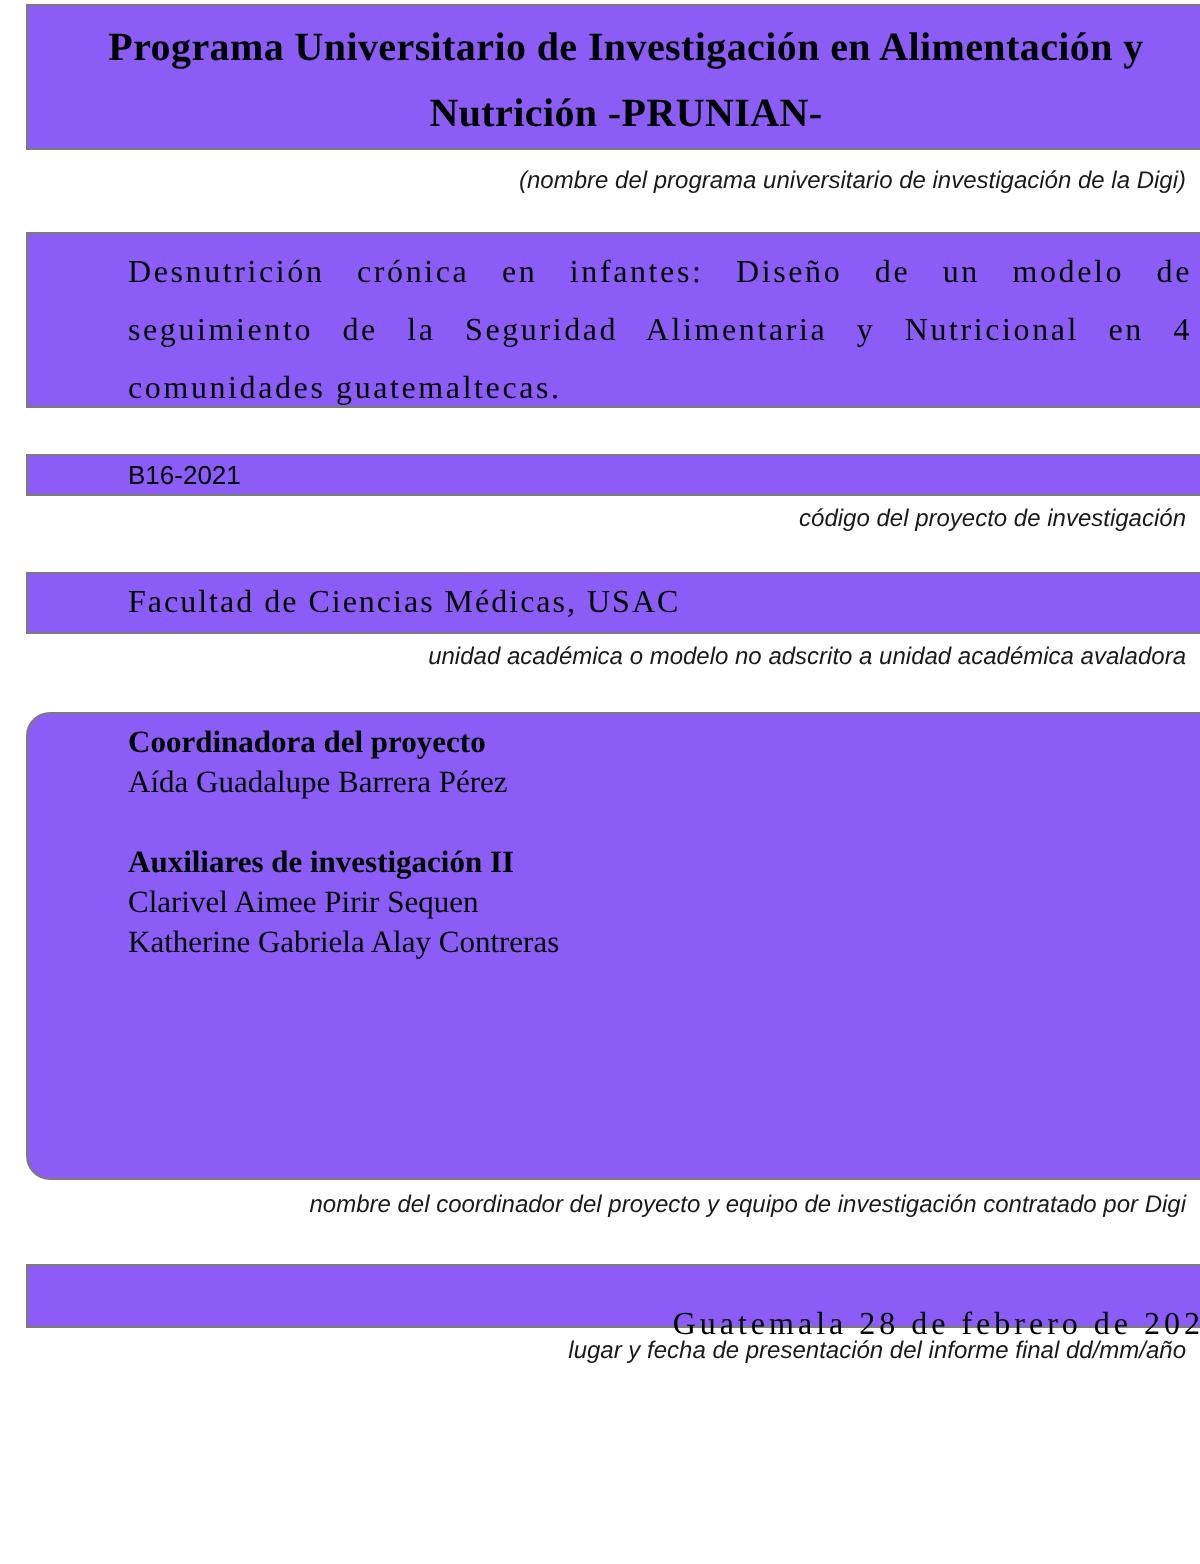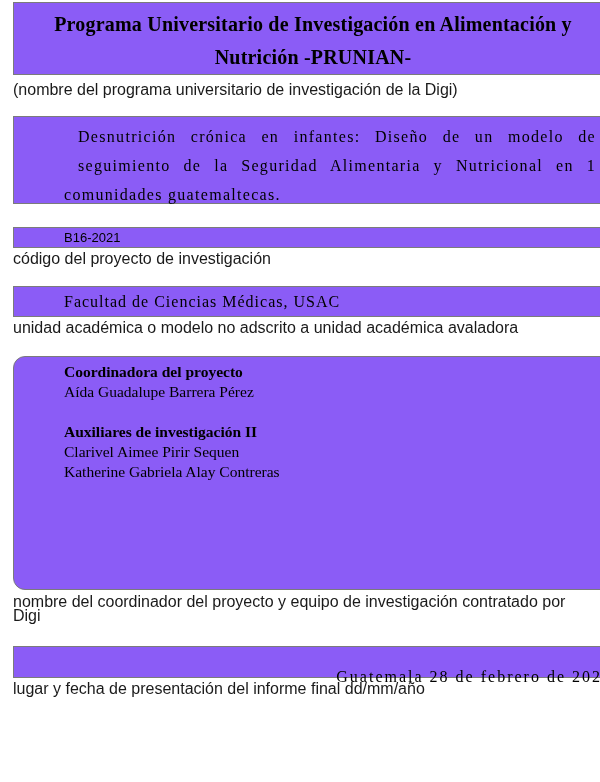--- a/index.html
+++ b/index.html
@@ -7,34 +7,34 @@
     width:600px;height:782px;background:#ffffff;color:#000;
     font-family:"Liberation Serif",serif;overflow:hidden;
   }
   .page{padding-top:2px;padding-left:13px;}
   .box{
     box-sizing:border-box;width:600px;background:#8b5cf6;
     border:1px solid #7b7b7b;
   }
   .caption{
     width:580px;font-family:"Liberation Sans",sans-serif;
-    font-size:16px;line-height:14px;text-align:left;color:#1a1a1a;
+    font-size:12px;line-height:14px;text-align:right;color:#1a1a1a;font-style:italic;
   }
   
   .title-box{
     height:73px;padding-top:5px;text-align:center;
     font-weight:bold;font-size:20px;line-height:33px;letter-spacing:.2px;
   }
   .cap-program{margin-top:8px;}
   
   .project-box{
     margin-top:19px;height:88px;padding:5px 16px 0 50px;
     font-size:16px;line-height:29px;letter-spacing:1.3px;
   }
-  .just{text-align:justify;text-align-last:justify;margin-left:14px;}
+  .just{text-align:justify;text-align-last:justify;}
   .cap-project{margin-top:5px;}
   
   .code-box{
     margin-top:23px;height:21px;padding:2px 0 16px 50px;
     font-family:"Liberation Sans",sans-serif;font-size:13px;line-height:16px;
   }
   .cap-code{margin-top:4px;}
   
   .unit-box{
     margin-top:20px;height:31px;padding:5px 0 0 50px;
@@ -63,21 +63,21 @@
 <div class="page">
 
   <div class="box title-box">
     <div>Programa Universitario de Investigación en Alimentación y</div>
     <div>Nutrición -PRUNIAN-</div>
   </div>
   <div class="caption cap-program">(nombre del programa universitario de investigación de la Digi)</div>
 
   <div class="box project-box">
     <div class="just">Desnutrición crónica en infantes: Diseño de un modelo de</div>
-    <div class="just">seguimiento de la Seguridad Alimentaria y Nutricional en 1</div>
+    <div class="just">seguimiento de la Seguridad Alimentaria y Nutricional en 4</div>
     <div>comunidades guatemaltecas.</div>
   </div>
 
   <div class="box code-box">B16-2021</div>
   <div class="caption cap-code">código del proyecto de investigación</div>
 
   <div class="box unit-box">Facultad de Ciencias Médicas, USAC</div>
   <div class="caption cap-unit">unidad académica o modelo no adscrito a unidad académica avaladora</div>
 
   <div class="box team-box">

